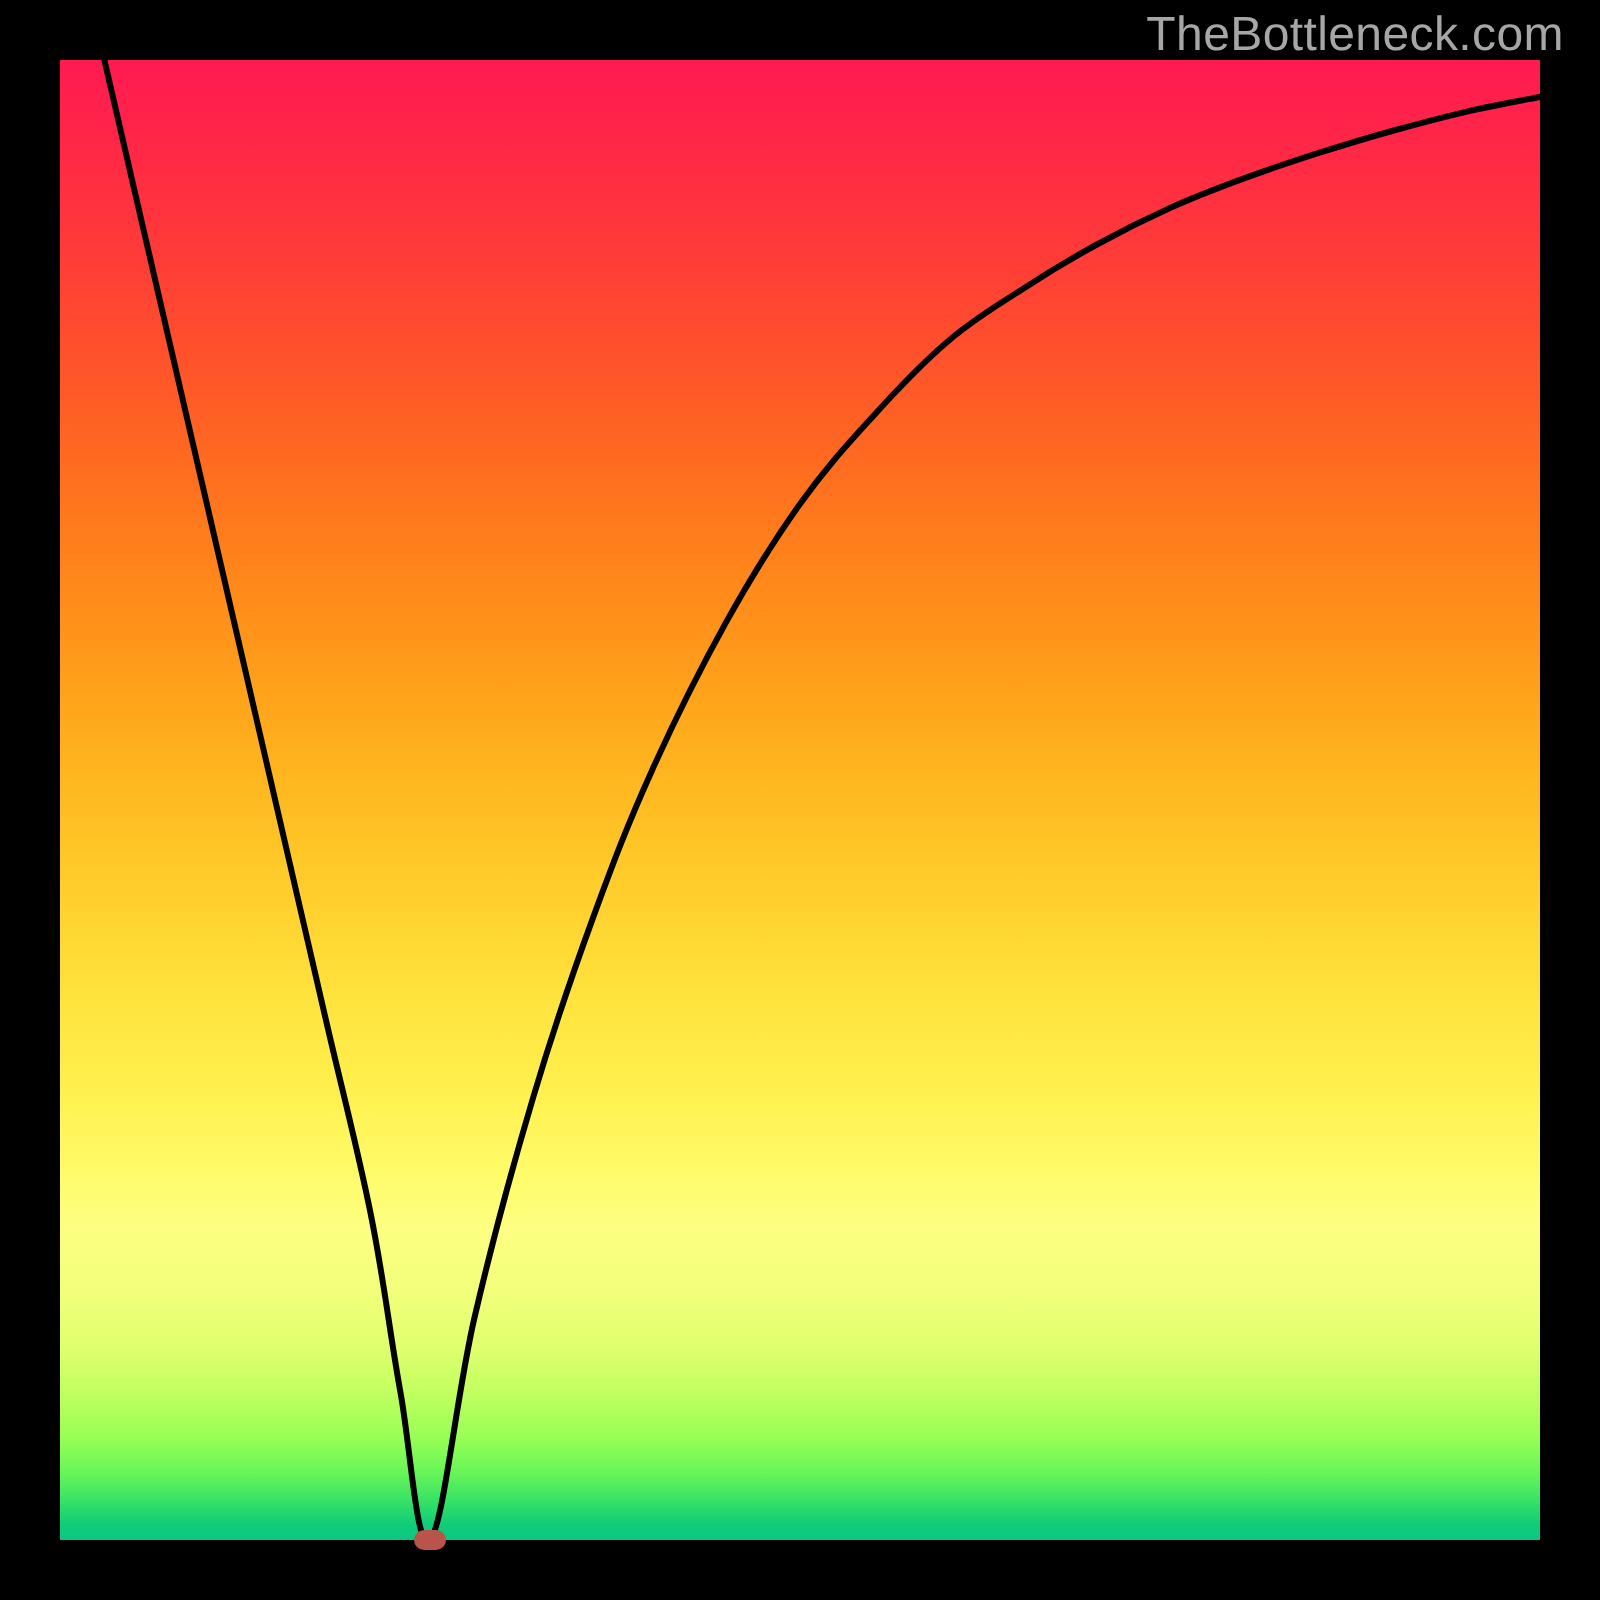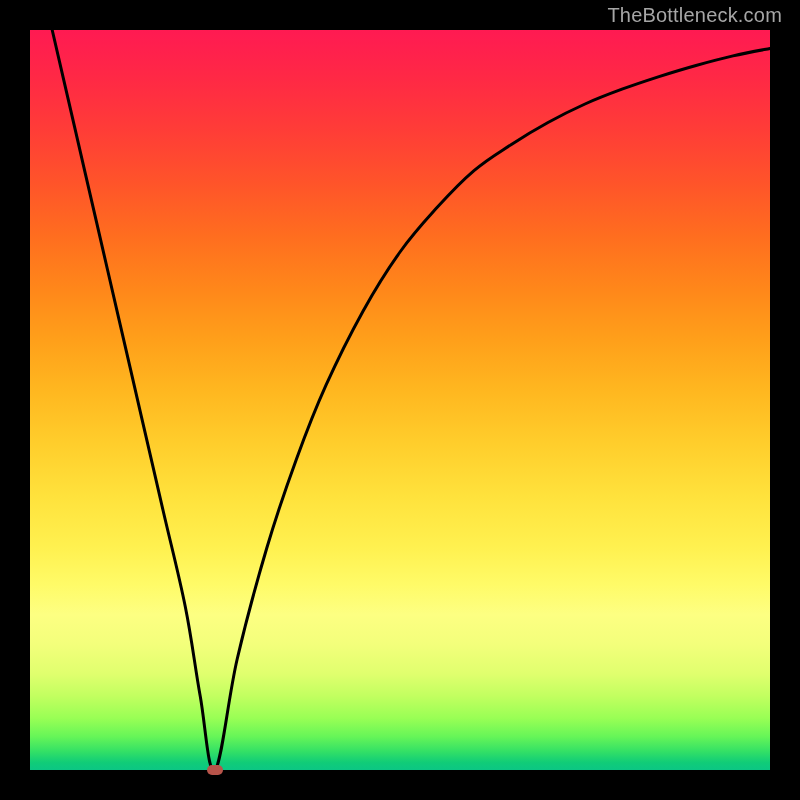--- a/index.html
+++ b/index.html
@@ -67,21 +67,21 @@
     height: 10px;
     border-radius: 5px;
     background: #b8544a;
     transform: translate(-50%, -50%);
   }
   .watermark {
     position: absolute;
     top: 4px;
     right: 18px;
     color: #a6a6a6;
-    font-size: 20px;
+    font-size: 24px;
     font-weight: 500;
     letter-spacing: 0.2px;
   }
 </style>
 </head>
 <body>
 
 <div class="frame">
 
   <div class="plot-area">

